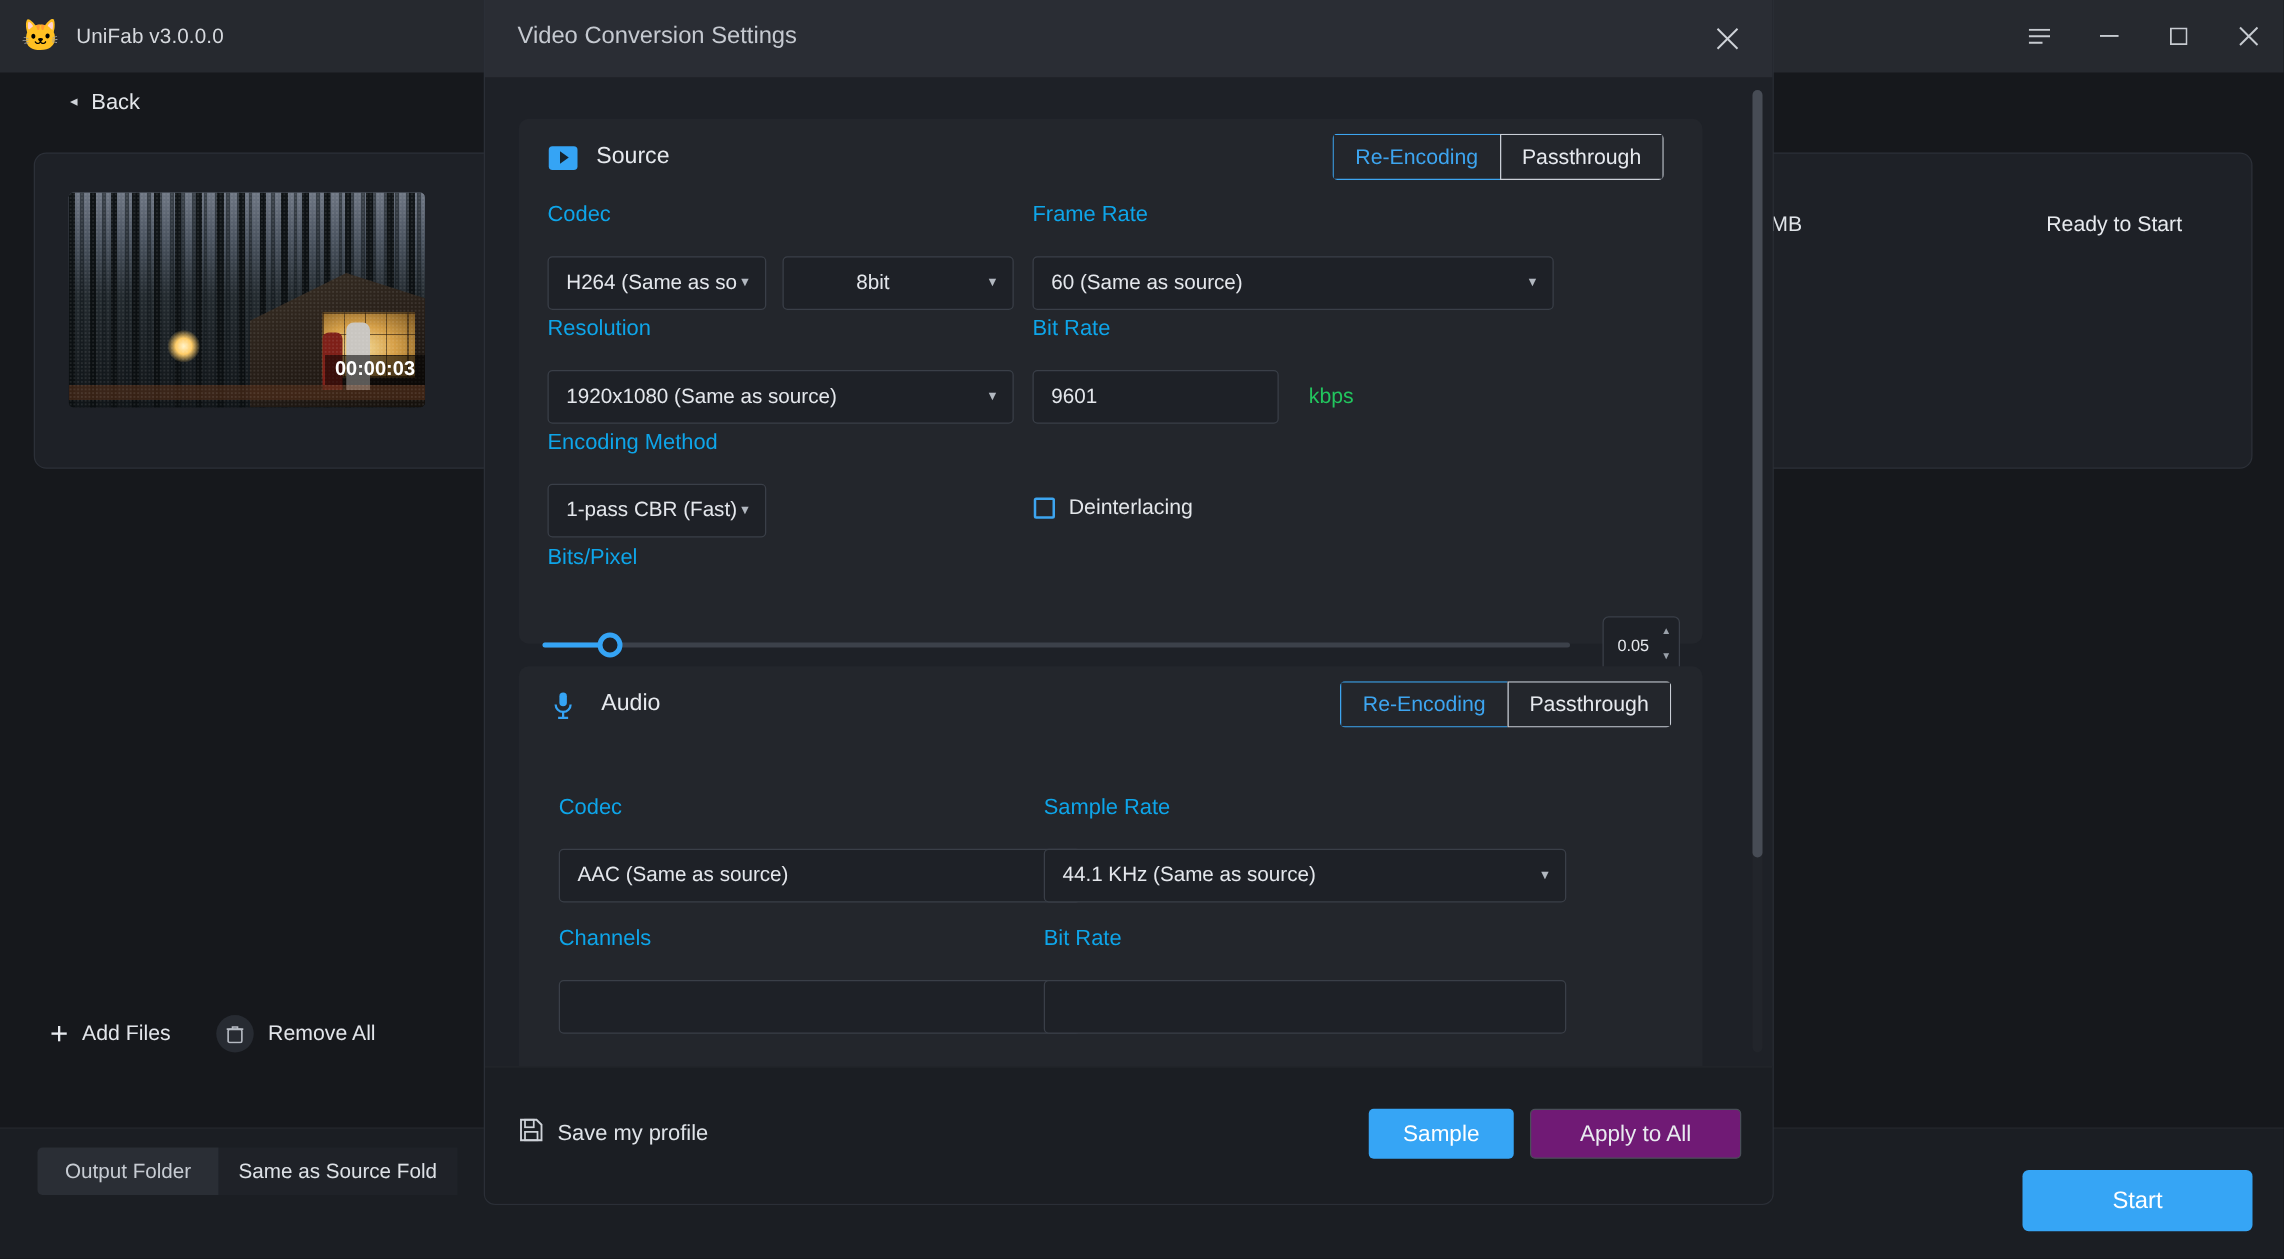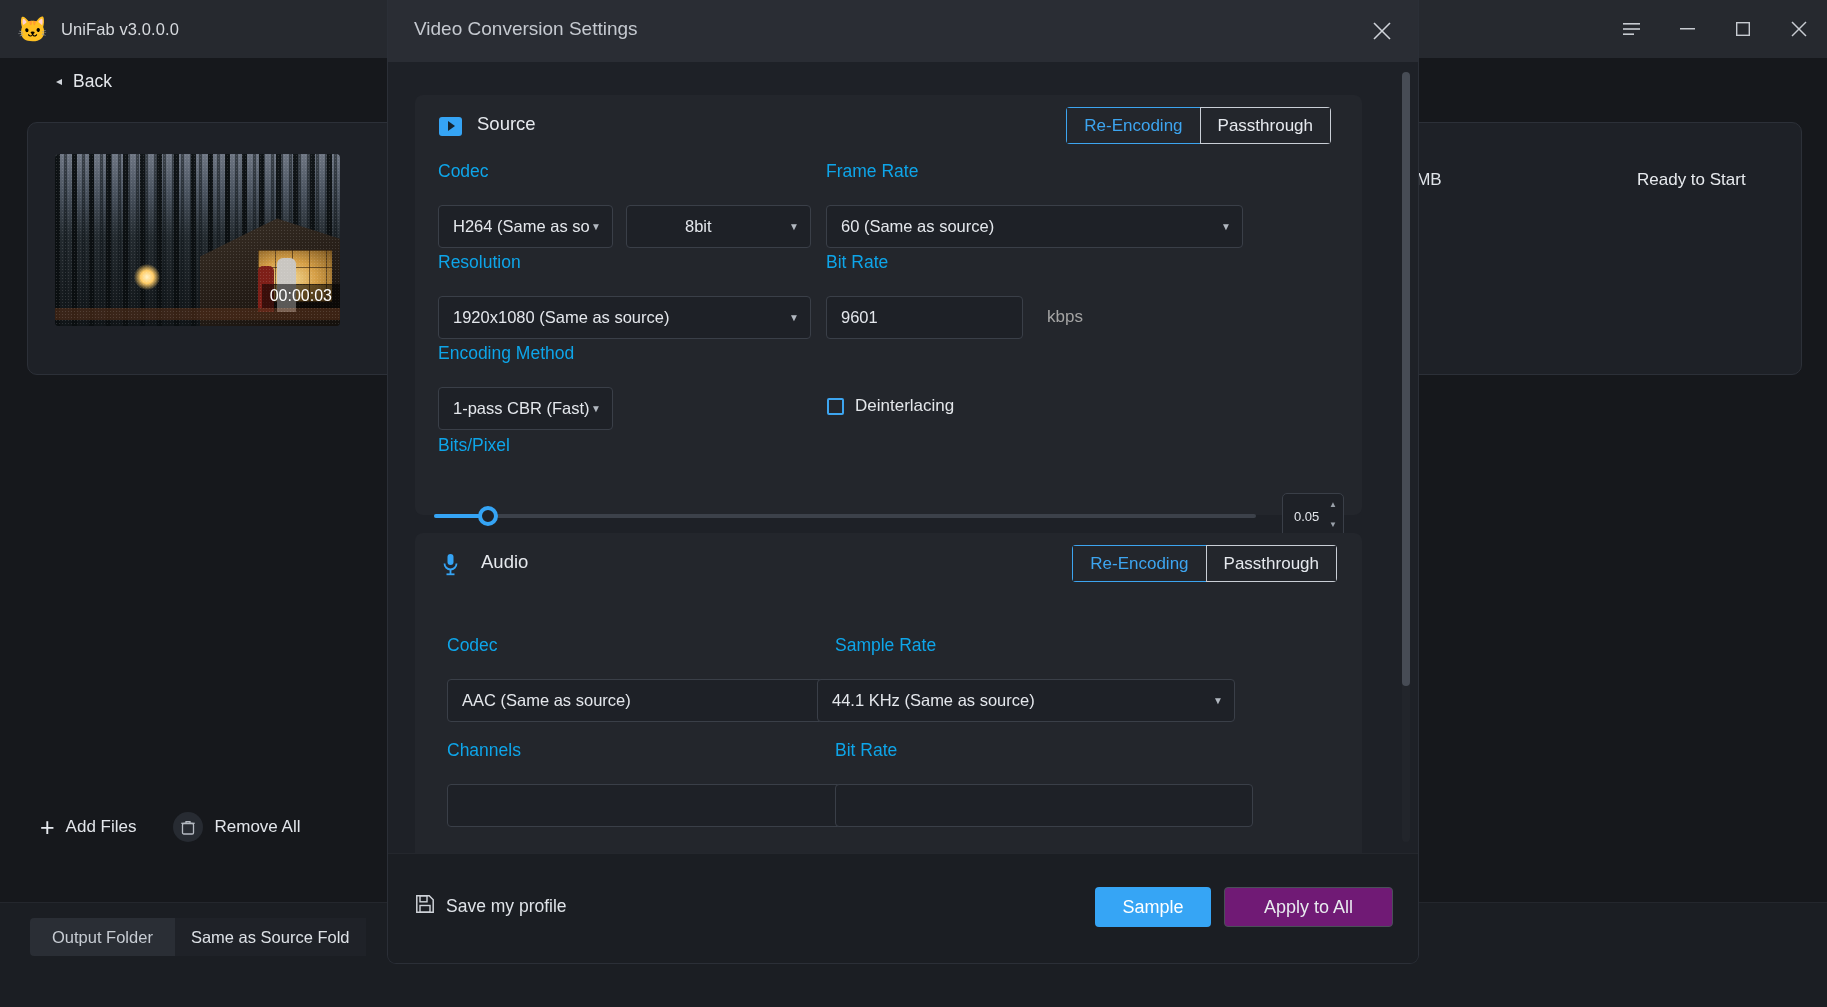--- a/index.html
+++ b/index.html
@@ -32,21 +32,21 @@
   
   .back-row {
     position: absolute; top: 58px; left: 0; width: 1827px; height: 46px;
     display: flex; align-items: center;
   }
   .back-btn { display: flex; align-items: center; gap: 11px; margin-left: 56px; color: #e3e6ea; font-size: 17.5px; }
   .back-caret { color: #cfd3d9; font-size: 12px; }
 
   .file-card {
     position: absolute; left: 27px; top: 122px; width: 1775px; height: 253px;
-    background: #1e2127; border: 1px solid #2c3038; border-radius: 10px;
+    background: #1e2127; border: 1px solid #2c3038; border-radius: 10px; font-weight: bold;
   }
   .thumb {
     position: absolute; left: 27px; top: 31px; width: 285px; height: 172px;
     border-radius: 4px; overflow: hidden;
     background: linear-gradient(180deg,#6e7683 0%, #4a535f 22%, #232a2f 48%, #101417 100%);
   }
   .thumb .trees {
     position: absolute; inset: 0;
     background:
       repeating-linear-gradient(90deg, rgba(10,14,16,.92) 0 5px, rgba(255,255,255,0) 5px 17px),
@@ -163,21 +163,21 @@
   .seg-btn.off { color: #e6e9ee; border: 1px solid #c9ced6; }
 
   .lbl { position: absolute; color: #0ea5e9; font-size: 17.5px; }
   .ctl {
     position: absolute; height: 43px; background: #1e2127;
     border: 1px solid #3a3f48; border-radius: 4px;
     display: flex; align-items: center; color: #e4e7ec; font-size: 16.5px;
   }
   .ctl span.val { padding-left: 14px; white-space: nowrap; overflow: hidden; }
   .ctl .arr { position: absolute; right: 11px; color: #b2b8c0; font-size: 10px; }
-  .unit { position: absolute; color: #a3a3a3; font-size: 17px; }
+  .unit { position: absolute; color: #22c55e; font-size: 17px; }
 
   .chk { position: absolute; display: flex; align-items: center; gap: 11px; }
   .chk-box { width: 17px; height: 17px; border: 2px solid #3da5f0; border-radius: 2px; background: transparent; }
   .chk-lbl { color: #e3e6ea; font-size: 17px; }
 
   .slider-row { position: absolute; left: 19px; top: 398px; width: 910px; height: 46px; }
   .track { position: absolute; left: 0; top: 21px; width: 822px; height: 4px; background: #3c414a; border-radius: 2px; }
   .track-fill { position: absolute; left: 0; top: 0; height: 4px; width: 53px; background: #35a4f5; border-radius: 2px; }
   .knob { position: absolute; left: 44px; top: 13px; width: 20px; height: 20px; border-radius: 50%;
     background: #1e2127; border: 4px solid #35a4f5; }
@@ -279,20 +279,21 @@
       </span>
       <span>Remove All</span>
     </div>
   </div>
 
   <div class="bottombar"></div>
   <div class="outfolder-wrap">
     <div class="outfolder-btn">Output Folder</div>
     <div class="outfolder-path">Same as Source Fold</div>
   </div>
+  <div class="start-btn">Start</div>
 
   <div class="modal">
 
     <div class="modal-head">
       <div class="modal-title">Video Conversion Settings</div>
       <div class="modal-close">
         <svg width="18" height="18" viewBox="0 0 18 18">
             <line x1="1" y1="1" x2="17" y2="17" stroke="#cfd3d9" stroke-width="1.6"></line>
             <line x1="17" y1="1" x2="1" y2="17" stroke="#cfd3d9" stroke-width="1.6"></line>
           </svg>
@@ -393,21 +394,21 @@
           </div>
         </div>
 
         <div class="lbl" style="left:32px; top:102px;">Codec</div>
         <div class="lbl" style="left:420px; top:102px;">Sample Rate</div>
 
         <div class="ctl" style="left:32px; top:146px; width:418px;">
           <span class="val">AAC (Same as source)</span>
           <span class="arr">▼</span>
         </div>
-        <div class="ctl" style="left:402px; top:146px; width:418px;">
+        <div class="ctl" style="left:420px; top:146px; width:418px;">
           <span class="val">44.1 KHz (Same as source)</span>
           <span class="arr">▼</span>
         </div>
 
         <div class="lbl" style="left:32px; top:207px;">Channels</div>
         <div class="lbl" style="left:420px; top:207px;">Bit Rate</div>
 
         <div class="ctl" style="left:32px; top:251px; width:418px;"></div>
         <div class="ctl" style="left:420px; top:251px; width:418px;"></div>
       </div>

